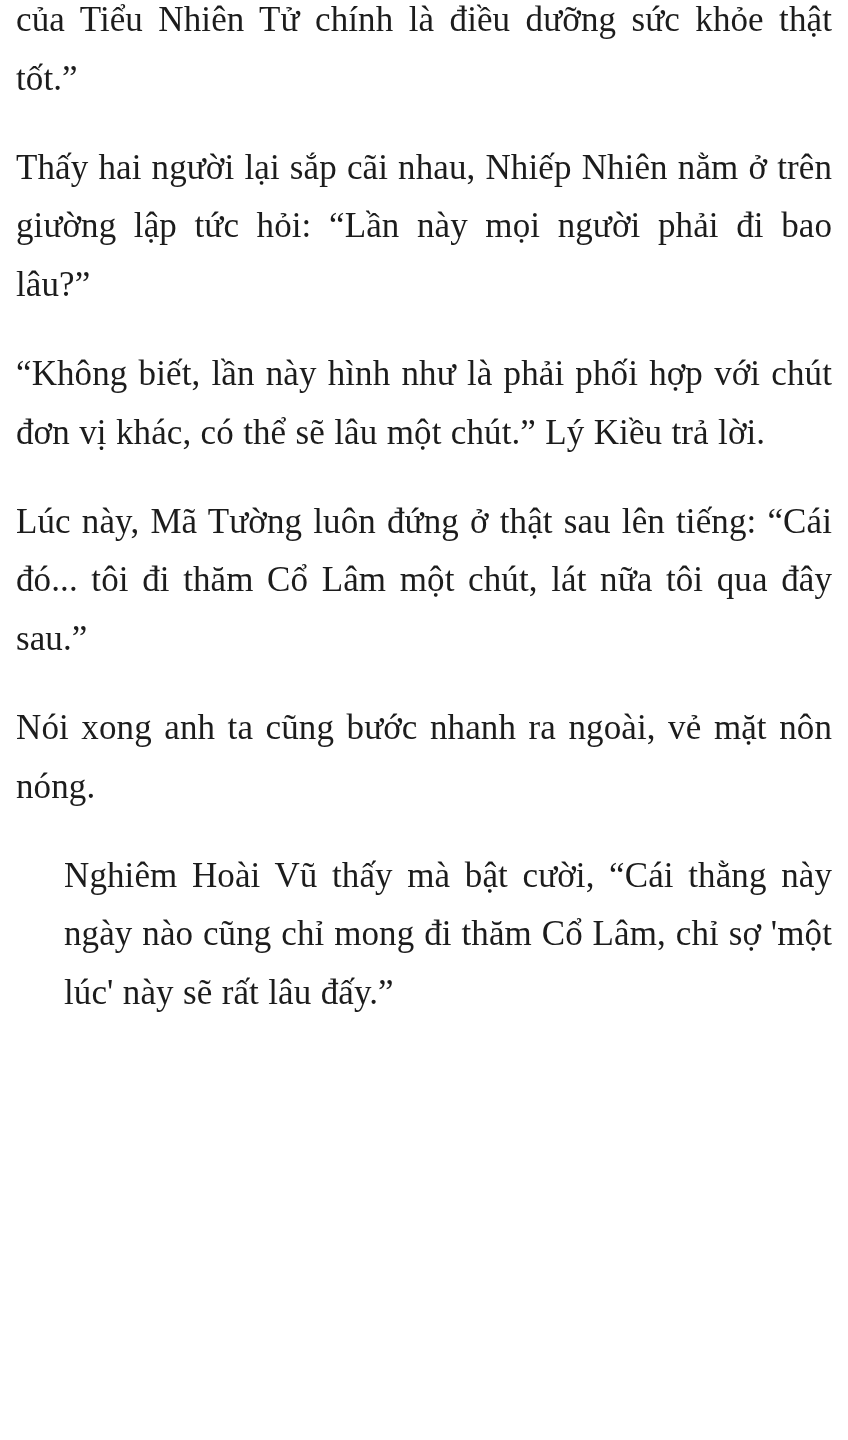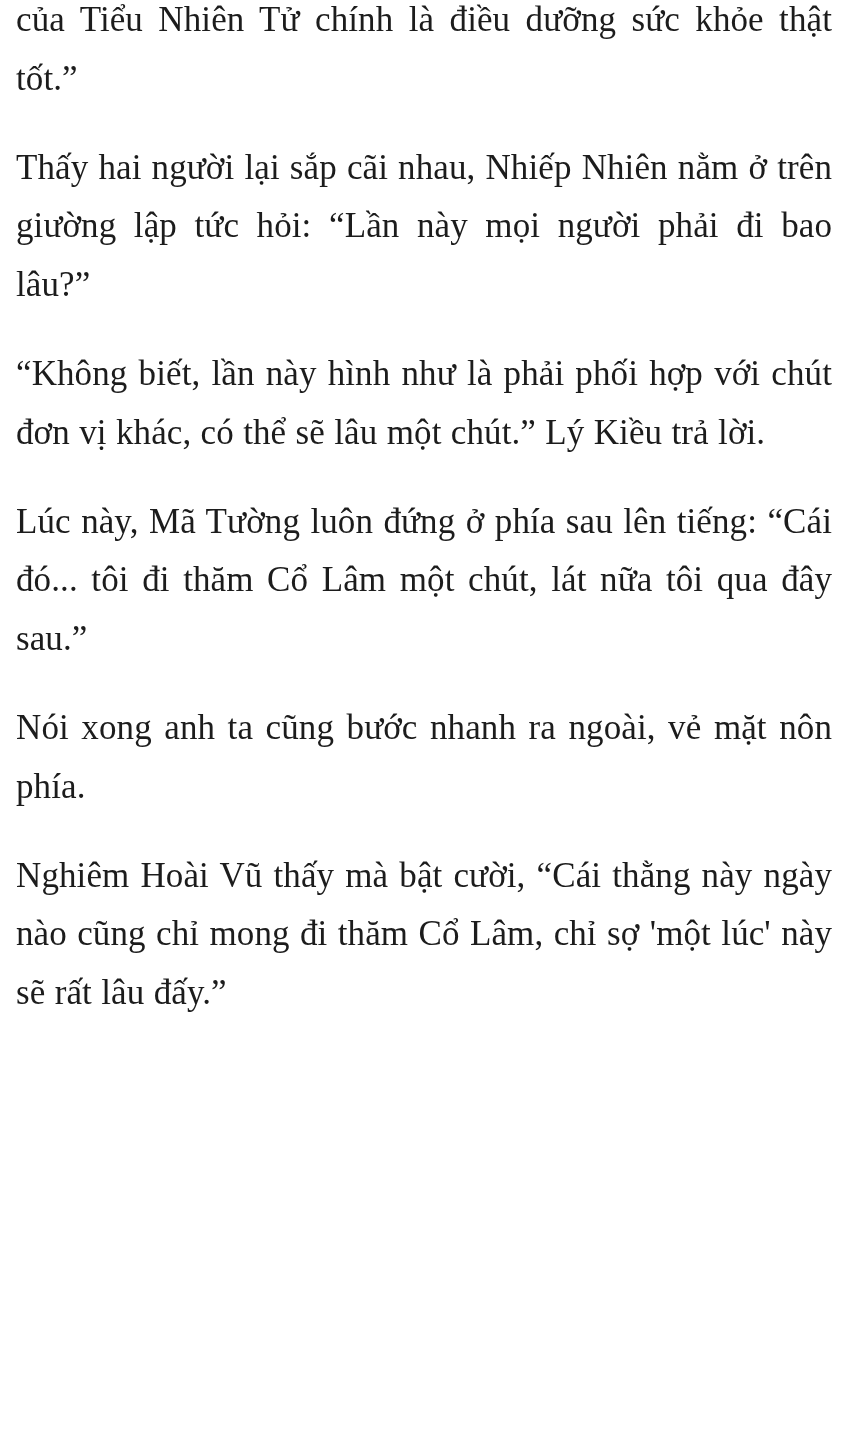--- a/index.html
+++ b/index.html
@@ -26,25 +26,26 @@
     text-align: justify;
     text-justify: inter-word;
     letter-spacing: 0.1px;
     word-spacing: 0.5px;
   }
   .paragraph.first {
     margin-top: -9px;
   }
   .paragraph.last {
     margin-bottom: 0;
+    margin-left: 48px;
   }
 </style>
 </head>
 <body>
 
 <div class="reader">
   <p class="paragraph first">của Tiểu Nhiên Tử chính là điều dưỡng sức khỏe thật tốt.”</p>
   <p class="paragraph">Thấy hai người lại sắp cãi nhau, Nhiếp Nhiên nằm ở trên giường lập tức hỏi: “Lần này mọi người phải đi bao lâu?”</p>
   <p class="paragraph">“Không biết, lần này hình như là phải phối hợp với chút đơn vị khác, có thể sẽ lâu một chút.” Lý Kiều trả lời.</p>
-  <p class="paragraph">Lúc này, Mã Tường luôn đứng ở phía sau lên tiếng: “Cái đó... tôi đi thăm Cổ Lâm một chút, lát nữa tôi qua đây sau.”</p>
-  <p class="paragraph">Nói xong anh ta cũng bước nhanh ra ngoài, vẻ mặt nôn phía.</p>
+  <p class="paragraph">Lúc này, Mã Tường luôn đứng ở thật sau lên tiếng: “Cái đó... tôi đi thăm Cổ Lâm một chút, lát nữa tôi qua đây sau.”</p>
+  <p class="paragraph">Nói xong anh ta cũng bước nhanh ra ngoài, vẻ mặt nôn nóng.</p>
   <p class="paragraph last">Nghiêm Hoài Vũ thấy mà bật cười, “Cái thằng này ngày nào cũng chỉ mong đi thăm Cổ Lâm, chỉ sợ 'một lúc' này sẽ rất lâu đấy.”</p>
 </div>
 
 </body></html>

